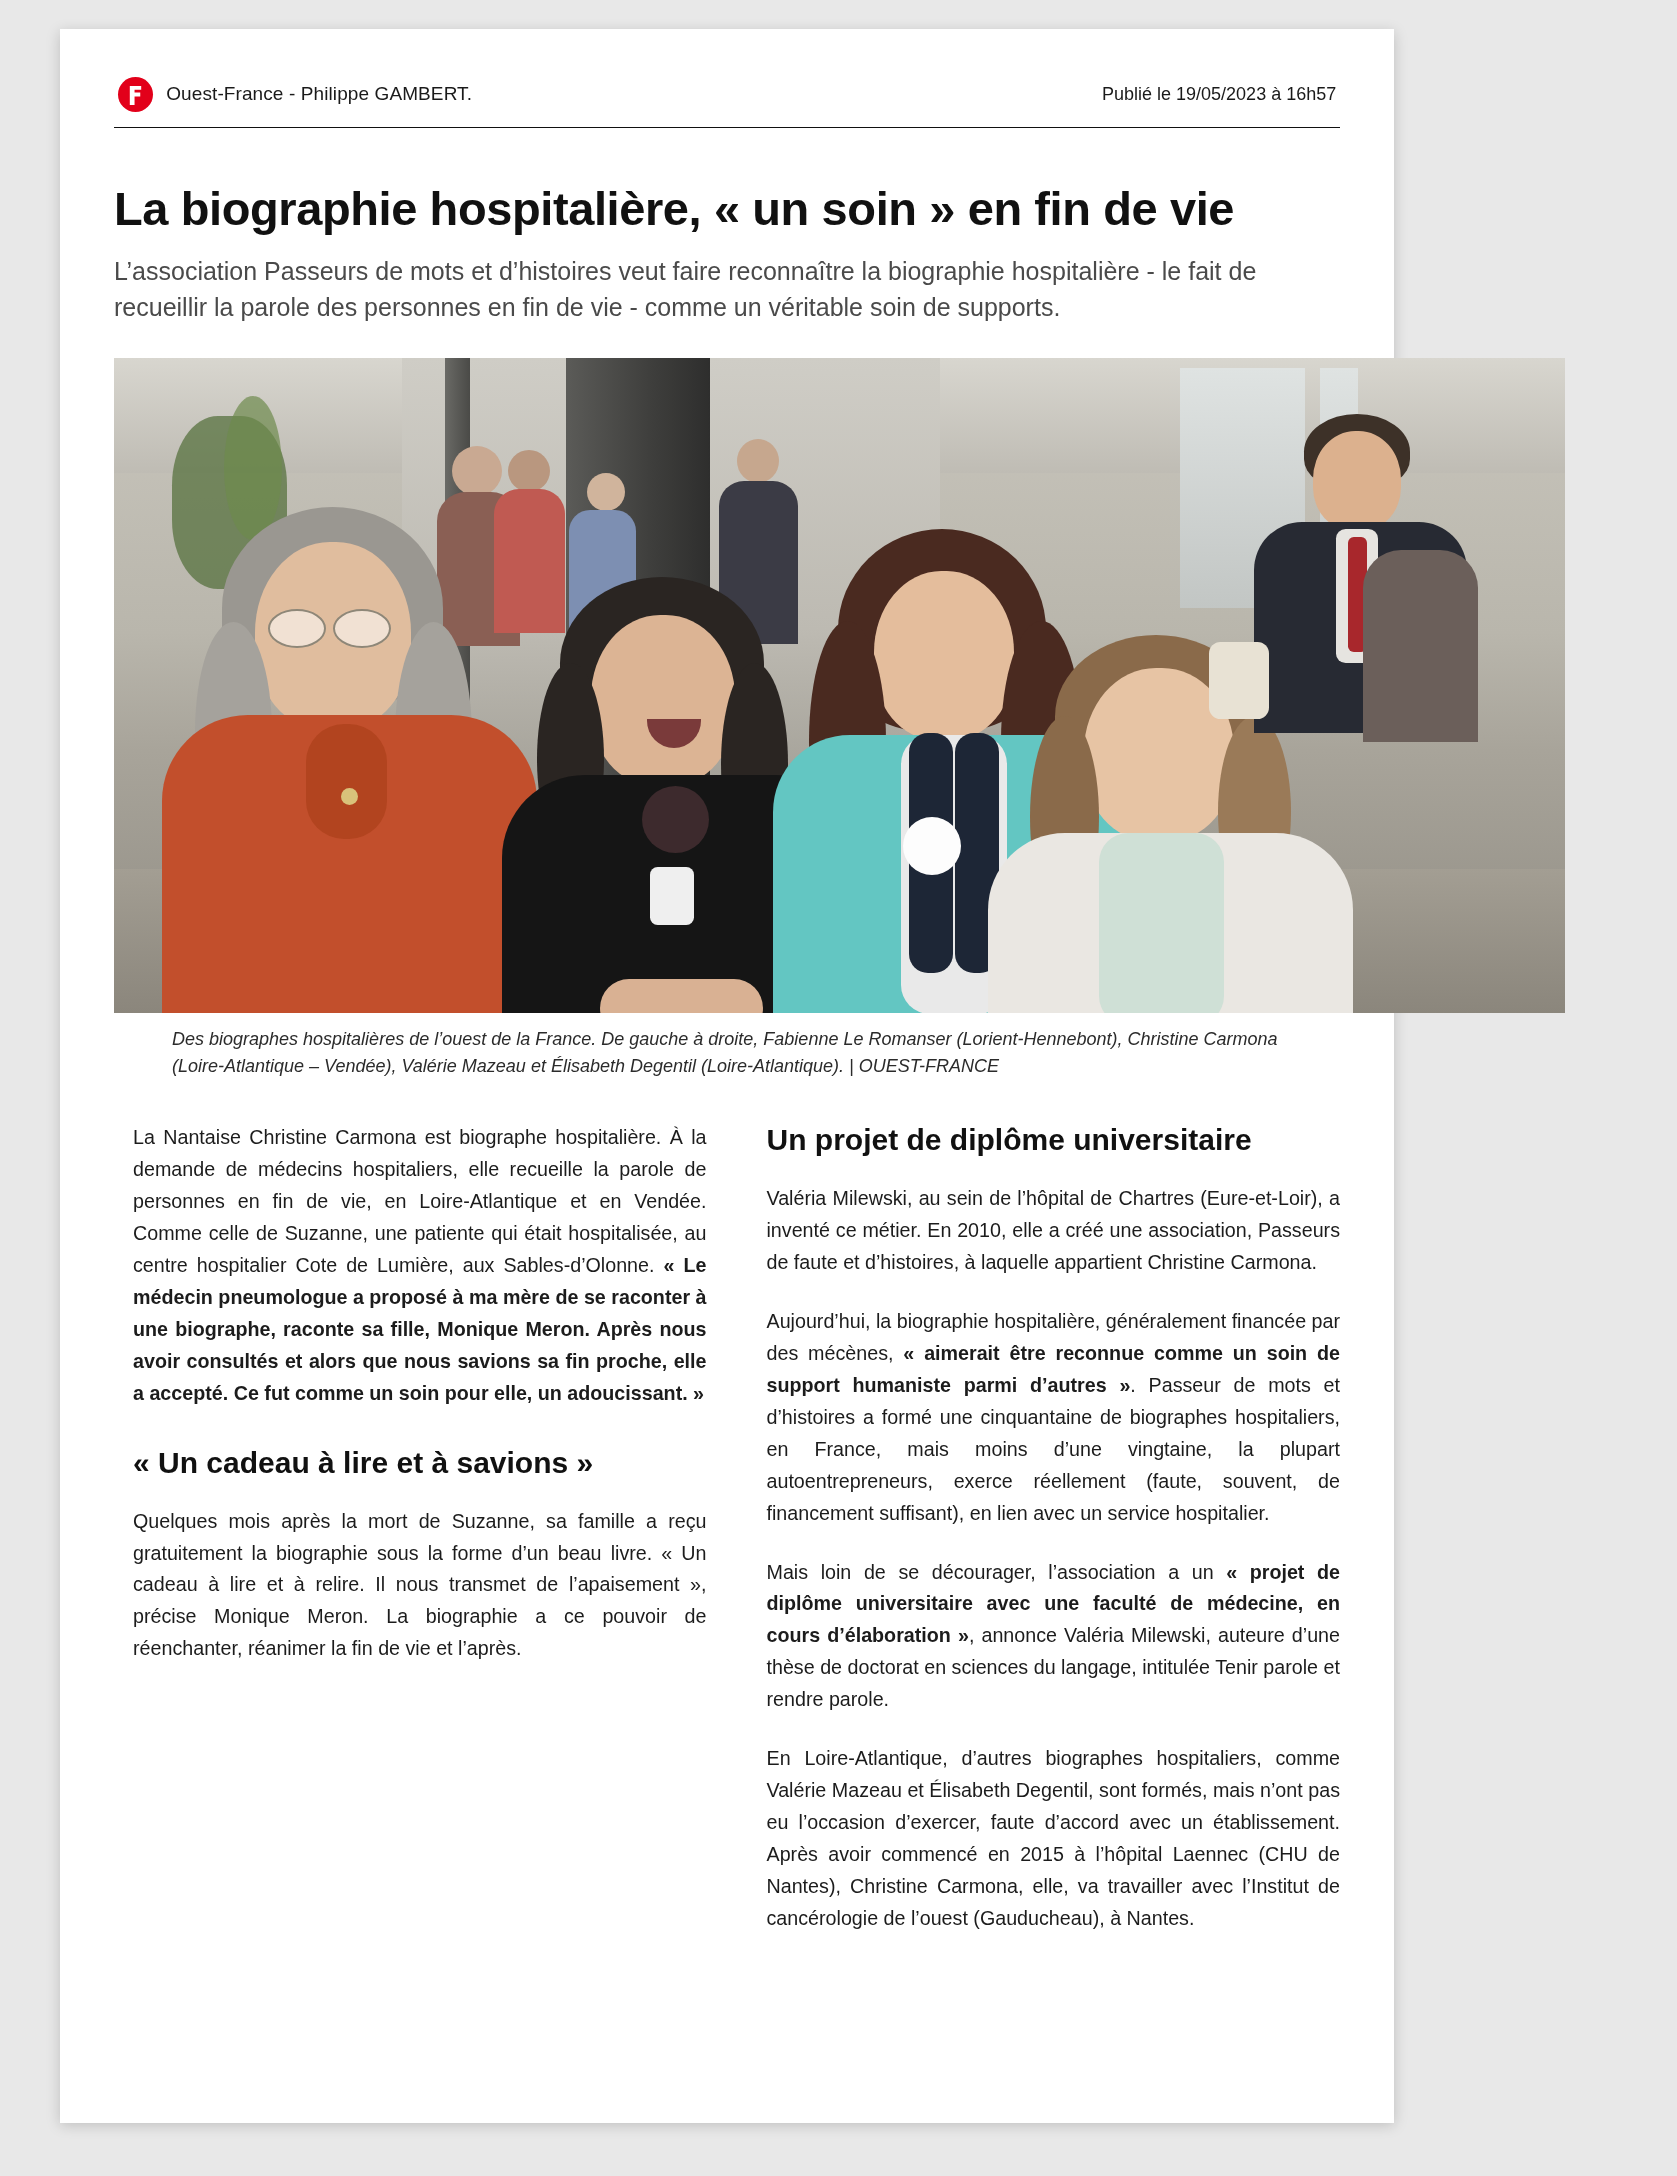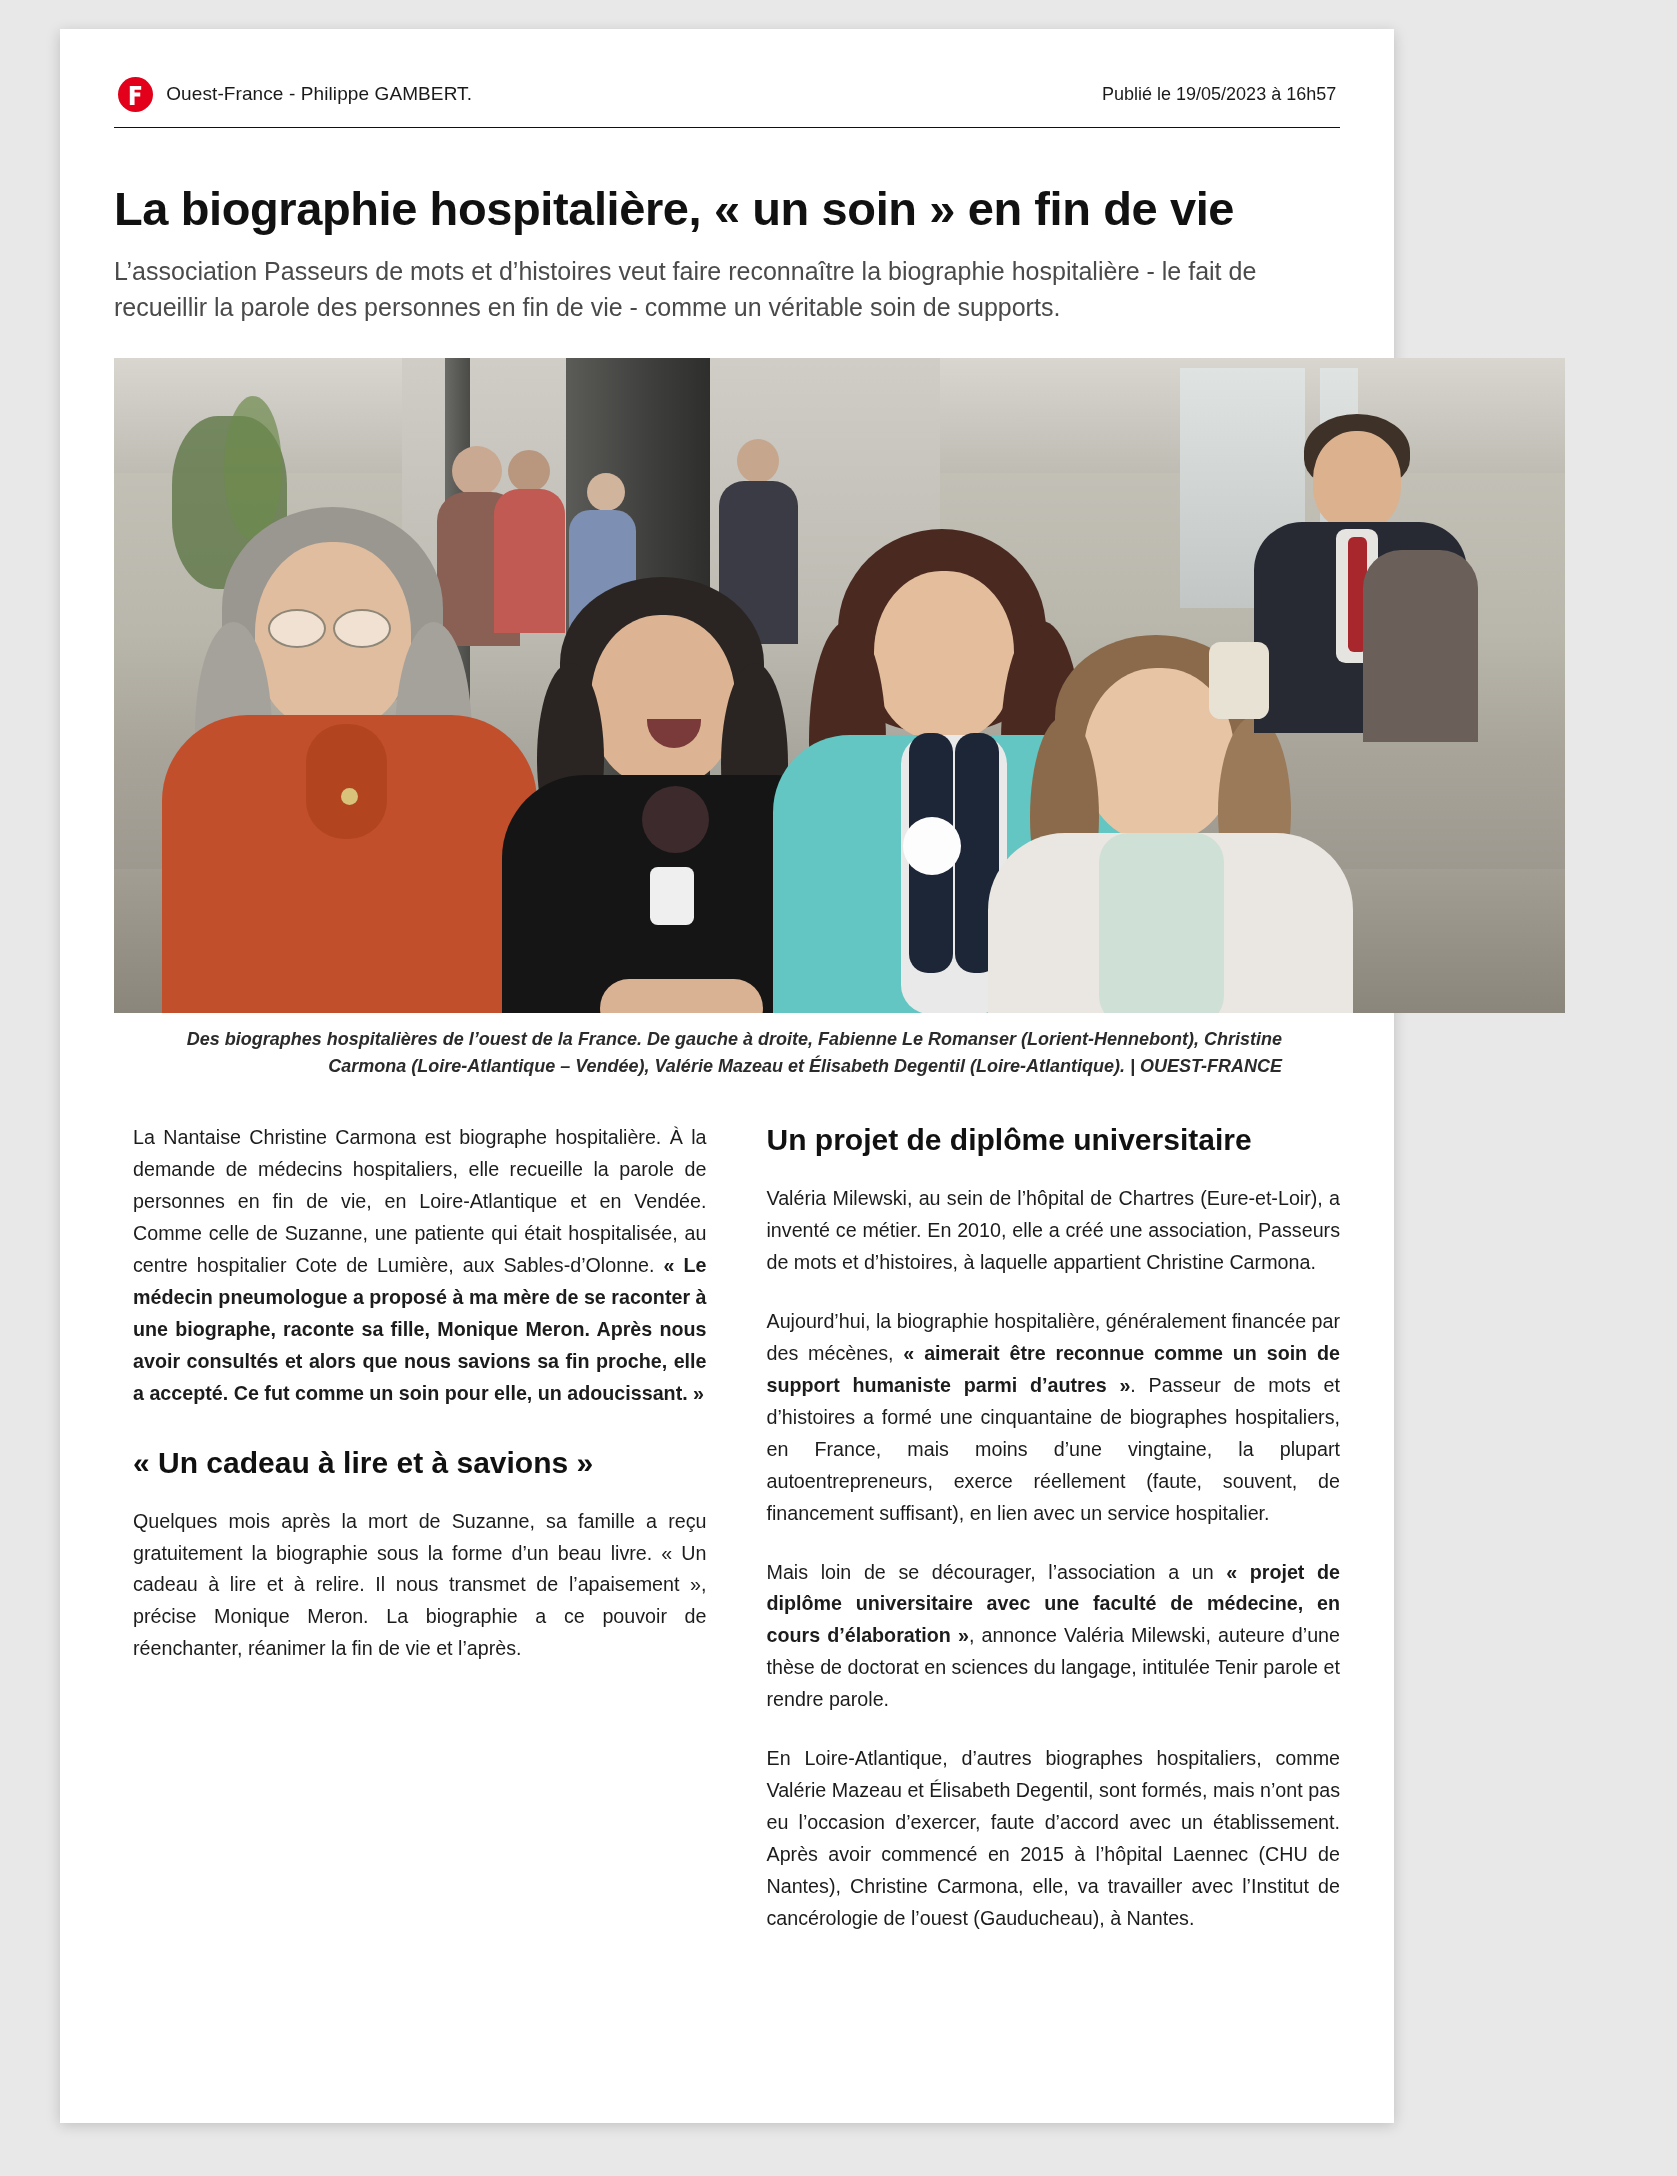--- a/index.html
+++ b/index.html
@@ -82,24 +82,23 @@
     position: relative;
     width: 1451px;
     height: 655px;
     overflow: hidden;
     background: #8d8f86;
   }
   .caption {
     font-size: 18px;
     font-style: italic;
     color: #2b2b2b;
-    text-align: right;
+    text-align: left;
     line-height: 1.5;
     margin: 13.4px 58px 0 58px;
-    font-weight: bold;
   }
   
   .columns {
     display: flex;
     gap: 60px;
     margin-top: 42px;
     margin-left: 19px;
   }
   .col {
     width: 694px;
@@ -248,21 +247,21 @@
     <div class="columns">
 
       <div class="col">
         <p><span>La Nantaise Christine Carmona est biographe hospitalière. À la demande de médecins hospitaliers, elle recueille la parole de personnes en fin de vie, en Loire-Atlantique et en Vendée. Comme celle de Suzanne, une patiente qui était hospitalisée, au centre hospitalier Cote de Lumière, aux Sables-d’Olonne. </span><b>« Le médecin pneumologue a proposé à ma mère de se raconter à une biographe, raconte sa fille, Monique Meron. Après nous avoir consultés et alors que nous savions sa fin proche, elle a accepté. Ce fut comme un soin pour elle, un adoucissant. »</b></p>
         <h2 class="spaced">« Un cadeau à lire et à savions »</h2>
         <p>Quelques mois après la mort de Suzanne, sa famille a reçu gratuitement la biographie sous la forme d’un beau livre. « Un cadeau à lire et à relire. Il nous transmet de l’apaisement », précise Monique Meron. La biographie a ce pouvoir de réenchanter, réanimer la fin de vie et l’après.</p>
       </div>
 
       <div class="col">
         <h2>Un projet de diplôme universitaire</h2>
-        <p>Valéria Milewski, au sein de l’hôpital de Chartres (Eure-et-Loir), a inventé ce métier. En 2010, elle a créé une association, Passeurs de mots et d’histoires, à laquelle appartient Christine Carmona.</p>
+        <p>Valéria Milewski, au sein de l’hôpital de Chartres (Eure-et-Loir), a inventé ce métier. En 2010, elle a créé une association, Passeurs de faute et d’histoires, à laquelle appartient Christine Carmona.</p>
         <p><span>Aujourd’hui, la biographie hospitalière, généralement financée par des mécènes, </span><b>« aimerait être reconnue comme un soin de support humaniste parmi d’autres »</b><span>. Passeur de mots et d’histoires a formé une cinquantaine de biographes hospitaliers, en France, mais moins d’une vingtaine, la plupart autoentrepreneurs, exerce réellement (faute, souvent, de financement suffisant), en lien avec un service hospitalier.</span></p>
         <p><span>Mais loin de se décourager, l’association a un </span><b>« projet de diplôme universitaire avec une faculté de médecine, en cours d’élaboration »</b><span>, annonce Valéria Milewski, auteure d’une thèse de doctorat en sciences du langage, intitulée Tenir parole et rendre parole.</span></p>
         <p>En Loire-Atlantique, d’autres biographes hospitaliers, comme Valérie Mazeau et Élisabeth Degentil, sont formés, mais n’ont pas eu l’occasion d’exercer, faute d’accord avec un établissement. Après avoir commencé en 2015 à l’hôpital Laennec (CHU de Nantes), Christine Carmona, elle, va travailler avec l’Institut de cancérologie de l’ouest (Gauducheau), à Nantes.</p>
       </div>
 
     </div>
   </div>
 </div>
 
 

